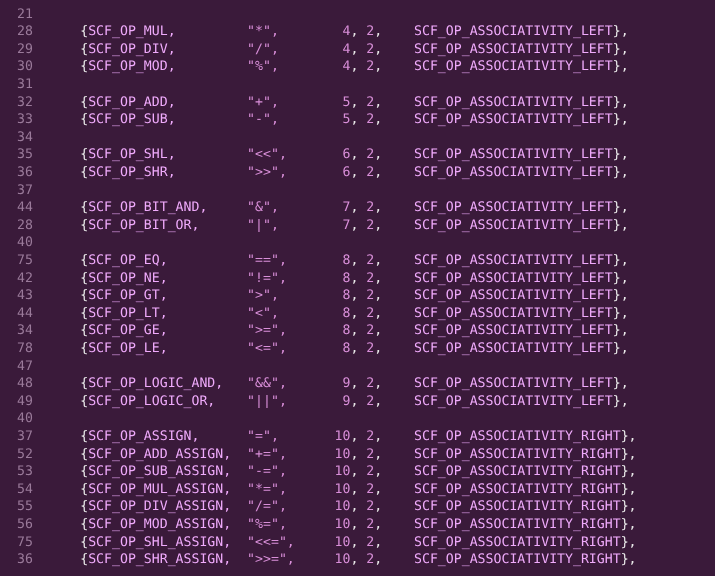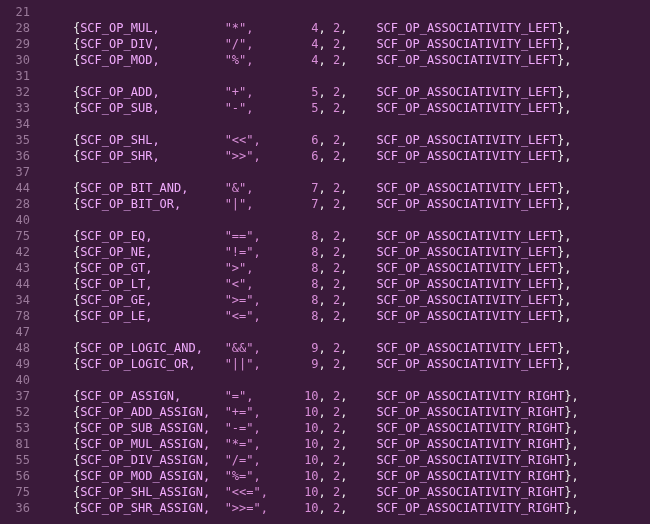--- a/index.html
+++ b/index.html
@@ -38,20 +38,20 @@
       <div>44</div>
       <div>34</div>
       <div>78</div>
       <div>47</div>
       <div>48</div>
       <div>49</div>
       <div>40</div>
       <div>37</div>
       <div>52</div>
       <div>53</div>
-      <div>81</div>
+      <div>54</div>
       <div>55</div>
       <div>56</div>
       <div>75</div>
       <div>36</div>
     </div>
   <div class="code" id="code"><div class="line"> </div><div class="line">    <span class="pun">{</span><span class="ident">SCF_OP_MUL,         </span><span class="str">"*",    </span>   <span class="num"> 4</span><span class="pun">, </span><span class="num">2</span><span class="pun">,    </span><span class="ident">SCF_OP_ASSOCIATIVITY_LEFT</span><span class="pun">},</span></div><div class="line">    <span class="pun">{</span><span class="ident">SCF_OP_DIV,         </span><span class="str">"/",    </span>   <span class="num"> 4</span><span class="pun">, </span><span class="num">2</span><span class="pun">,    </span><span class="ident">SCF_OP_ASSOCIATIVITY_LEFT</span><span class="pun">},</span></div><div class="line">    <span class="pun">{</span><span class="ident">SCF_OP_MOD,         </span><span class="str">"%",    </span>   <span class="num"> 4</span><span class="pun">, </span><span class="num">2</span><span class="pun">,    </span><span class="ident">SCF_OP_ASSOCIATIVITY_LEFT</span><span class="pun">},</span></div><div class="line"> </div><div class="line">    <span class="pun">{</span><span class="ident">SCF_OP_ADD,         </span><span class="str">"+",    </span>   <span class="num"> 5</span><span class="pun">, </span><span class="num">2</span><span class="pun">,    </span><span class="ident">SCF_OP_ASSOCIATIVITY_LEFT</span><span class="pun">},</span></div><div class="line">    <span class="pun">{</span><span class="ident">SCF_OP_SUB,         </span><span class="str">"-",    </span>   <span class="num"> 5</span><span class="pun">, </span><span class="num">2</span><span class="pun">,    </span><span class="ident">SCF_OP_ASSOCIATIVITY_LEFT</span><span class="pun">},</span></div><div class="line"> </div><div class="line">    <span class="pun">{</span><span class="ident">SCF_OP_SHL,         </span><span class="str">"&lt;&lt;",   </span>   <span class="num"> 6</span><span class="pun">, </span><span class="num">2</span><span class="pun">,    </span><span class="ident">SCF_OP_ASSOCIATIVITY_LEFT</span><span class="pun">},</span></div><div class="line">    <span class="pun">{</span><span class="ident">SCF_OP_SHR,         </span><span class="str">"&gt;&gt;",   </span>   <span class="num"> 6</span><span class="pun">, </span><span class="num">2</span><span class="pun">,    </span><span class="ident">SCF_OP_ASSOCIATIVITY_LEFT</span><span class="pun">},</span></div><div class="line"> </div><div class="line">    <span class="pun">{</span><span class="ident">SCF_OP_BIT_AND,     </span><span class="str">"&amp;",    </span>   <span class="num"> 7</span><span class="pun">, </span><span class="num">2</span><span class="pun">,    </span><span class="ident">SCF_OP_ASSOCIATIVITY_LEFT</span><span class="pun">},</span></div><div class="line">    <span class="pun">{</span><span class="ident">SCF_OP_BIT_OR,      </span><span class="str">"|",    </span>   <span class="num"> 7</span><span class="pun">, </span><span class="num">2</span><span class="pun">,    </span><span class="ident">SCF_OP_ASSOCIATIVITY_LEFT</span><span class="pun">},</span></div><div class="line"> </div><div class="line">    <span class="pun">{</span><span class="ident">SCF_OP_EQ,          </span><span class="str">"==",   </span>   <span class="num"> 8</span><span class="pun">, </span><span class="num">2</span><span class="pun">,    </span><span class="ident">SCF_OP_ASSOCIATIVITY_LEFT</span><span class="pun">},</span></div><div class="line">    <span class="pun">{</span><span class="ident">SCF_OP_NE,          </span><span class="str">"!=",   </span>   <span class="num"> 8</span><span class="pun">, </span><span class="num">2</span><span class="pun">,    </span><span class="ident">SCF_OP_ASSOCIATIVITY_LEFT</span><span class="pun">},</span></div><div class="line">    <span class="pun">{</span><span class="ident">SCF_OP_GT,          </span><span class="str">"&gt;",    </span>   <span class="num"> 8</span><span class="pun">, </span><span class="num">2</span><span class="pun">,    </span><span class="ident">SCF_OP_ASSOCIATIVITY_LEFT</span><span class="pun">},</span></div><div class="line">    <span class="pun">{</span><span class="ident">SCF_OP_LT,          </span><span class="str">"&lt;",    </span>   <span class="num"> 8</span><span class="pun">, </span><span class="num">2</span><span class="pun">,    </span><span class="ident">SCF_OP_ASSOCIATIVITY_LEFT</span><span class="pun">},</span></div><div class="line">    <span class="pun">{</span><span class="ident">SCF_OP_GE,          </span><span class="str">"&gt;=",   </span>   <span class="num"> 8</span><span class="pun">, </span><span class="num">2</span><span class="pun">,    </span><span class="ident">SCF_OP_ASSOCIATIVITY_LEFT</span><span class="pun">},</span></div><div class="line">    <span class="pun">{</span><span class="ident">SCF_OP_LE,          </span><span class="str">"&lt;=",   </span>   <span class="num"> 8</span><span class="pun">, </span><span class="num">2</span><span class="pun">,    </span><span class="ident">SCF_OP_ASSOCIATIVITY_LEFT</span><span class="pun">},</span></div><div class="line"> </div><div class="line">    <span class="pun">{</span><span class="ident">SCF_OP_LOGIC_AND,   </span><span class="str">"&amp;&amp;",   </span>   <span class="num"> 9</span><span class="pun">, </span><span class="num">2</span><span class="pun">,    </span><span class="ident">SCF_OP_ASSOCIATIVITY_LEFT</span><span class="pun">},</span></div><div class="line">    <span class="pun">{</span><span class="ident">SCF_OP_LOGIC_OR,    </span><span class="str">"||",   </span>   <span class="num"> 9</span><span class="pun">, </span><span class="num">2</span><span class="pun">,    </span><span class="ident">SCF_OP_ASSOCIATIVITY_LEFT</span><span class="pun">},</span></div><div class="line"> </div><div class="line">    <span class="pun">{</span><span class="ident">SCF_OP_ASSIGN,      </span><span class="str">"=",    </span>   <span class="num">10</span><span class="pun">, </span><span class="num">2</span><span class="pun">,    </span><span class="ident">SCF_OP_ASSOCIATIVITY_RIGHT</span><span class="pun">},</span></div><div class="line">    <span class="pun">{</span><span class="ident">SCF_OP_ADD_ASSIGN,  </span><span class="str">"+=",   </span>   <span class="num">10</span><span class="pun">, </span><span class="num">2</span><span class="pun">,    </span><span class="ident">SCF_OP_ASSOCIATIVITY_RIGHT</span><span class="pun">},</span></div><div class="line">    <span class="pun">{</span><span class="ident">SCF_OP_SUB_ASSIGN,  </span><span class="str">"-=",   </span>   <span class="num">10</span><span class="pun">, </span><span class="num">2</span><span class="pun">,    </span><span class="ident">SCF_OP_ASSOCIATIVITY_RIGHT</span><span class="pun">},</span></div><div class="line">    <span class="pun">{</span><span class="ident">SCF_OP_MUL_ASSIGN,  </span><span class="str">"*=",   </span>   <span class="num">10</span><span class="pun">, </span><span class="num">2</span><span class="pun">,    </span><span class="ident">SCF_OP_ASSOCIATIVITY_RIGHT</span><span class="pun">},</span></div><div class="line">    <span class="pun">{</span><span class="ident">SCF_OP_DIV_ASSIGN,  </span><span class="str">"/=",   </span>   <span class="num">10</span><span class="pun">, </span><span class="num">2</span><span class="pun">,    </span><span class="ident">SCF_OP_ASSOCIATIVITY_RIGHT</span><span class="pun">},</span></div><div class="line">    <span class="pun">{</span><span class="ident">SCF_OP_MOD_ASSIGN,  </span><span class="str">"%=",   </span>   <span class="num">10</span><span class="pun">, </span><span class="num">2</span><span class="pun">,    </span><span class="ident">SCF_OP_ASSOCIATIVITY_RIGHT</span><span class="pun">},</span></div><div class="line">    <span class="pun">{</span><span class="ident">SCF_OP_SHL_ASSIGN,  </span><span class="str">"&lt;&lt;=",  </span>   <span class="num">10</span><span class="pun">, </span><span class="num">2</span><span class="pun">,    </span><span class="ident">SCF_OP_ASSOCIATIVITY_RIGHT</span><span class="pun">},</span></div><div class="line">    <span class="pun">{</span><span class="ident">SCF_OP_SHR_ASSIGN,  </span><span class="str">"&gt;&gt;=",  </span>   <span class="num">10</span><span class="pun">, </span><span class="num">2</span><span class="pun">,    </span><span class="ident">SCF_OP_ASSOCIATIVITY_RIGHT</span><span class="pun">},</span></div></div>
 </div>
 
 </body></html>

